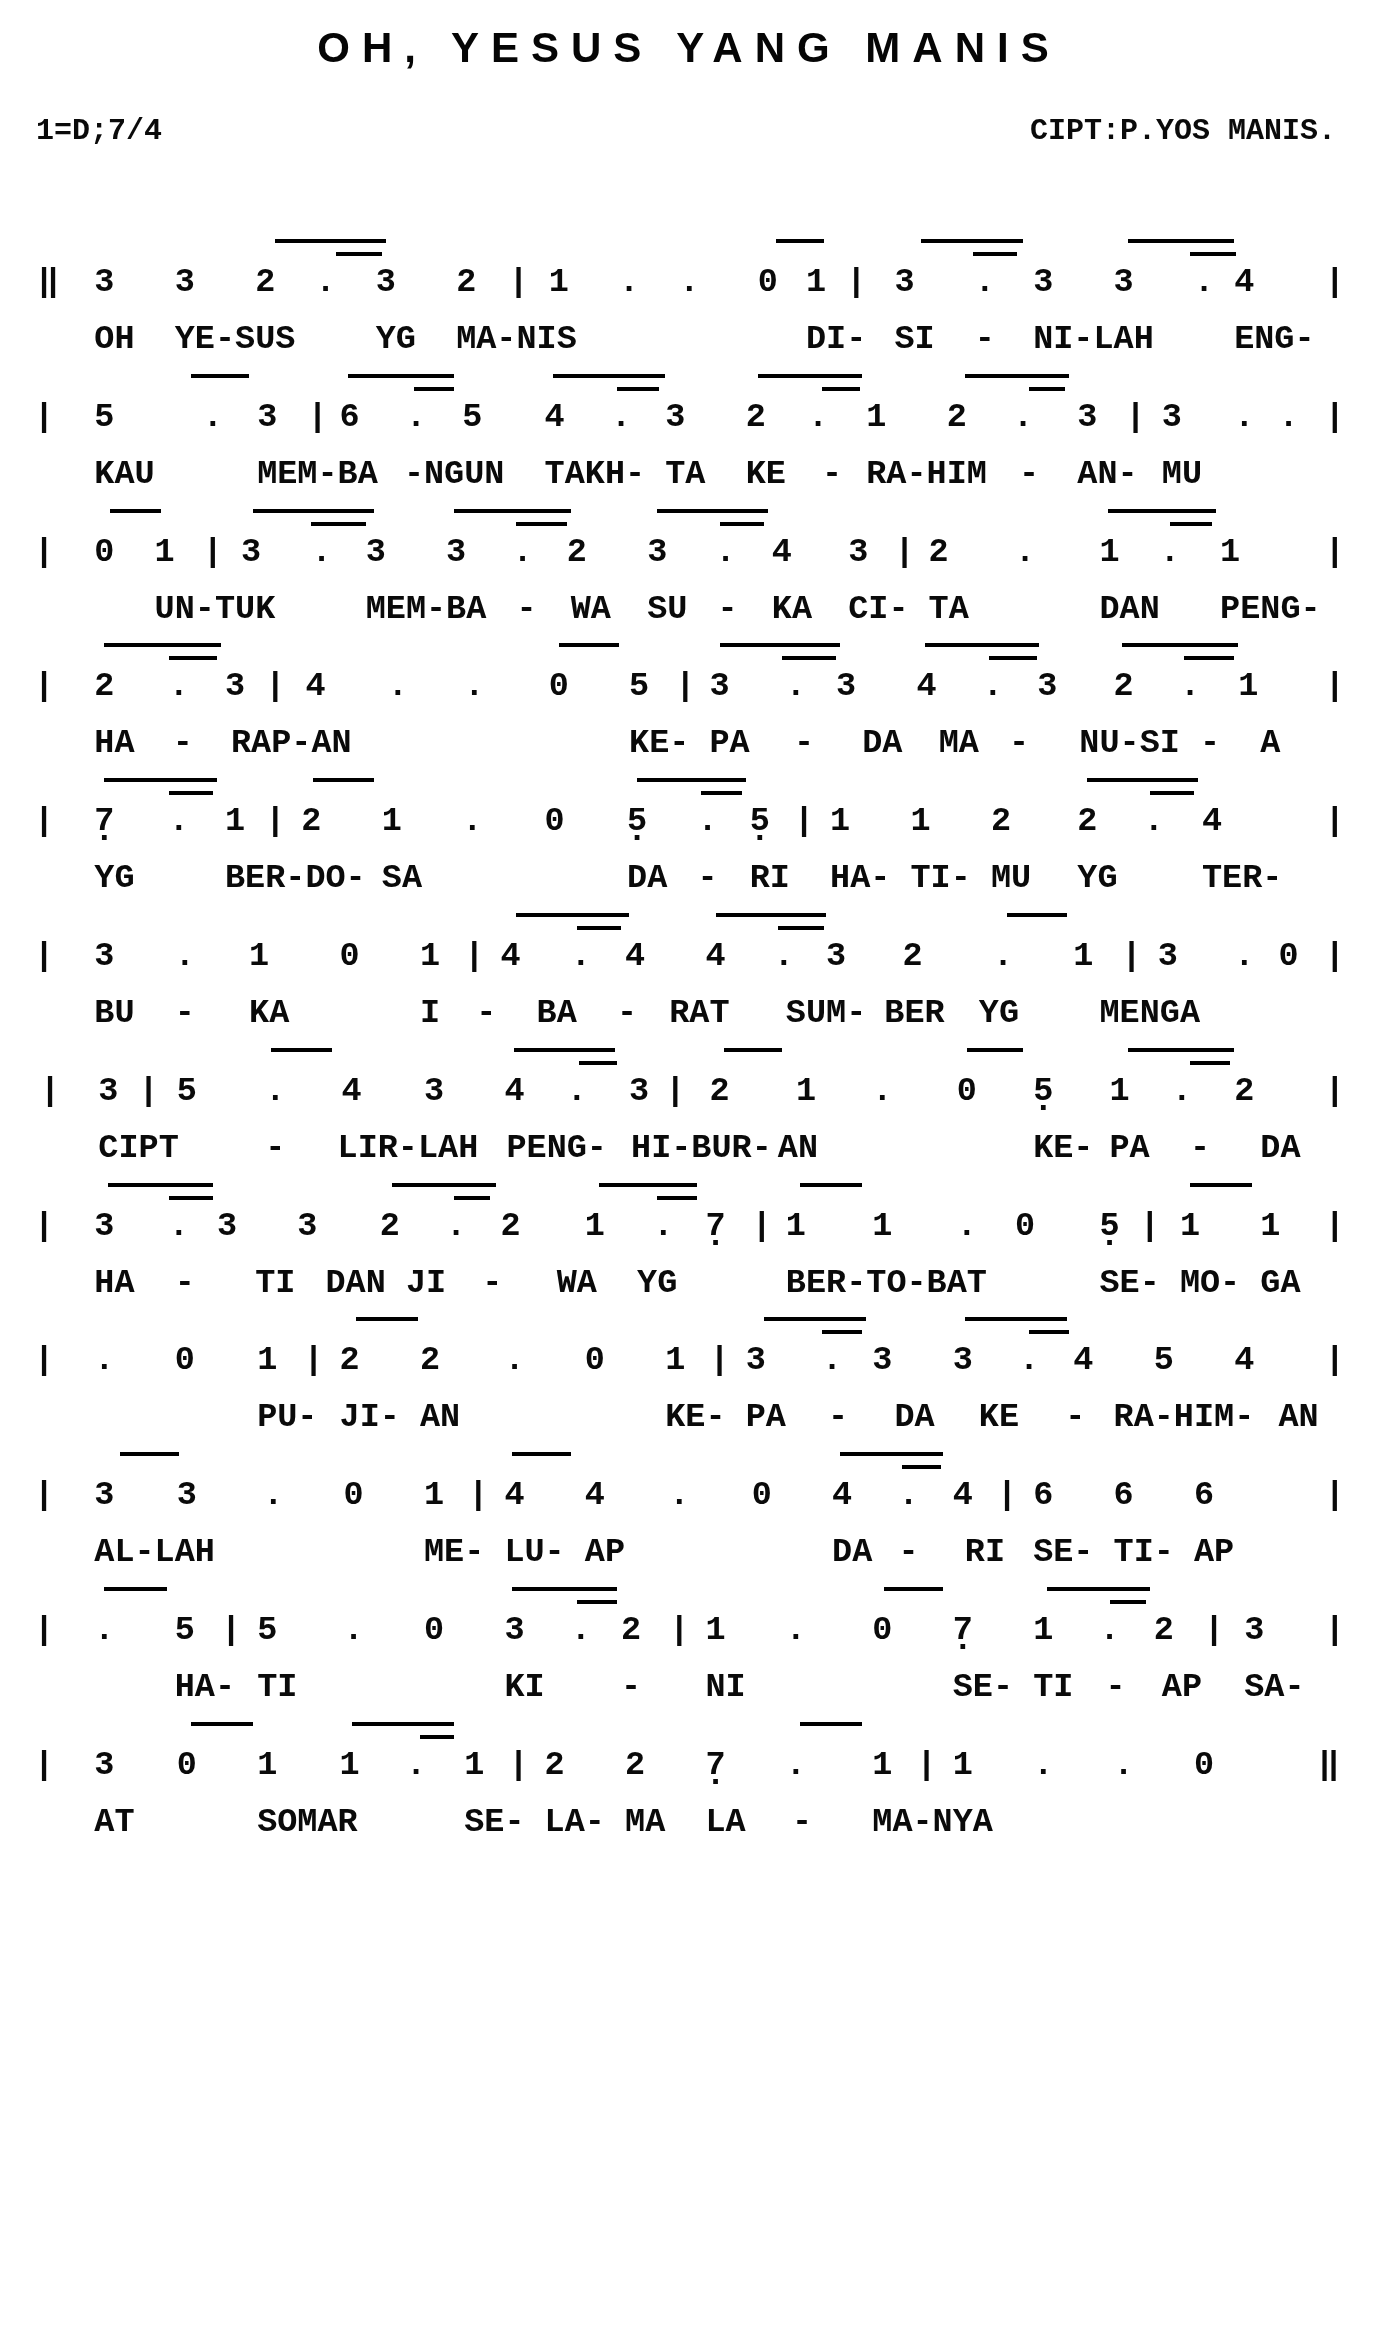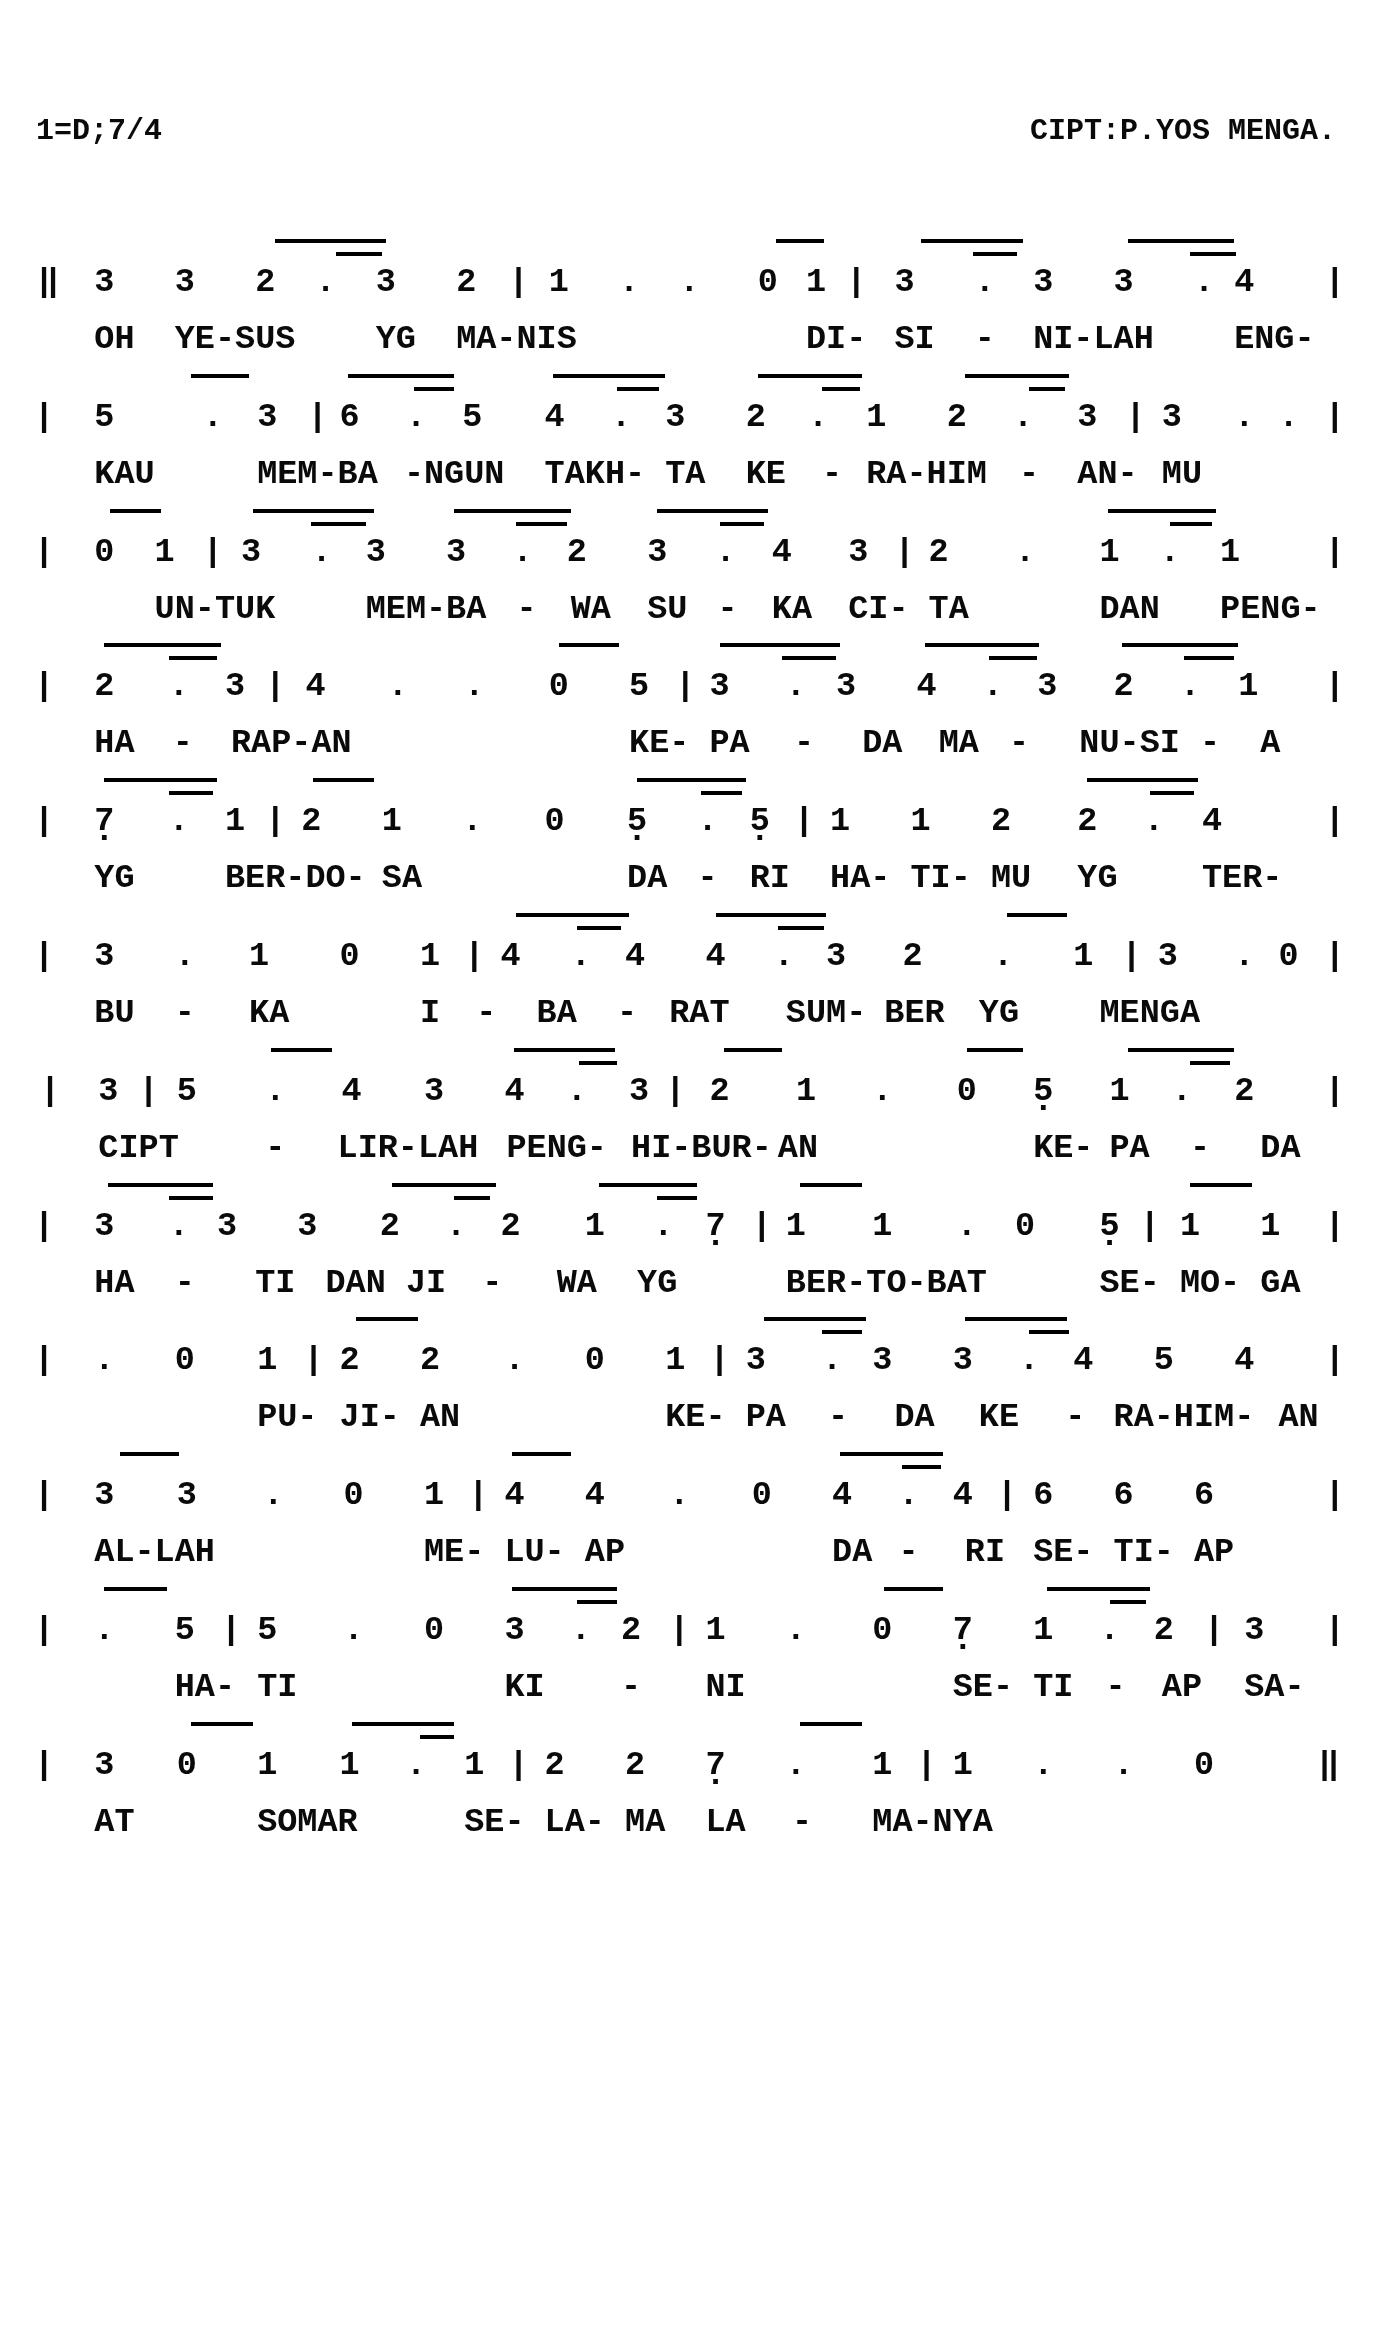--- a/index.html
+++ b/index.html
@@ -47,22 +47,23 @@
   .lyr{position:absolute;top:85px;white-space:pre;}
   .beam{position:absolute;height:4px;background:#000;}
   .beam.lv1{top:2px;}
   .beam.lv2{top:15px;}
   .lowdot{position:absolute;top:38px;}
 </style>
 </head>
 <body>
 
 <div class="page">
+  <div class="song-title">OH, YESUS YANG MANIS</div>
   <div class="meta-key">1=D;7/4</div>
-  <div class="meta-composer">CIPT:P.YOS MENGA.</div>
+  <div class="meta-composer">CIPT:P.YOS MANIS.</div>
   <div id="score">
       <div class="score-row" style="top: 237px;">
         <div class="beam lv1" style="left: 12ch; width: 5.5ch;"></div>
         <div class="beam lv2" style="left: 15ch; width: 2.3ch;"></div>
         <div class="beam lv1" style="left: 36.9ch; width: 2.4ch;"></div>
         <div class="beam lv1" style="left: 44.1ch; width: 5.1ch;"></div>
         <div class="beam lv2" style="left: 46.7ch; width: 2.2ch;"></div>
         <div class="beam lv1" style="left: 54.4ch; width: 5.3ch;"></div>
         <div class="beam lv2" style="left: 57.5ch; width: 2.3ch;"></div>
         <span class="tok bar" style="left: 0ch;">|</span>

